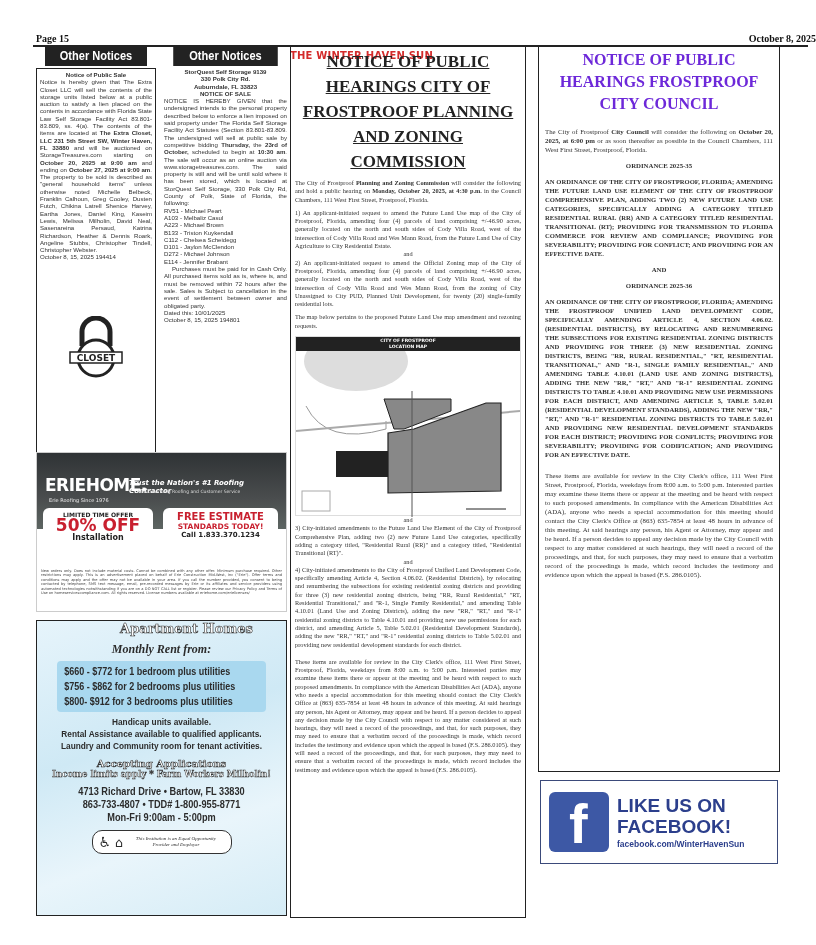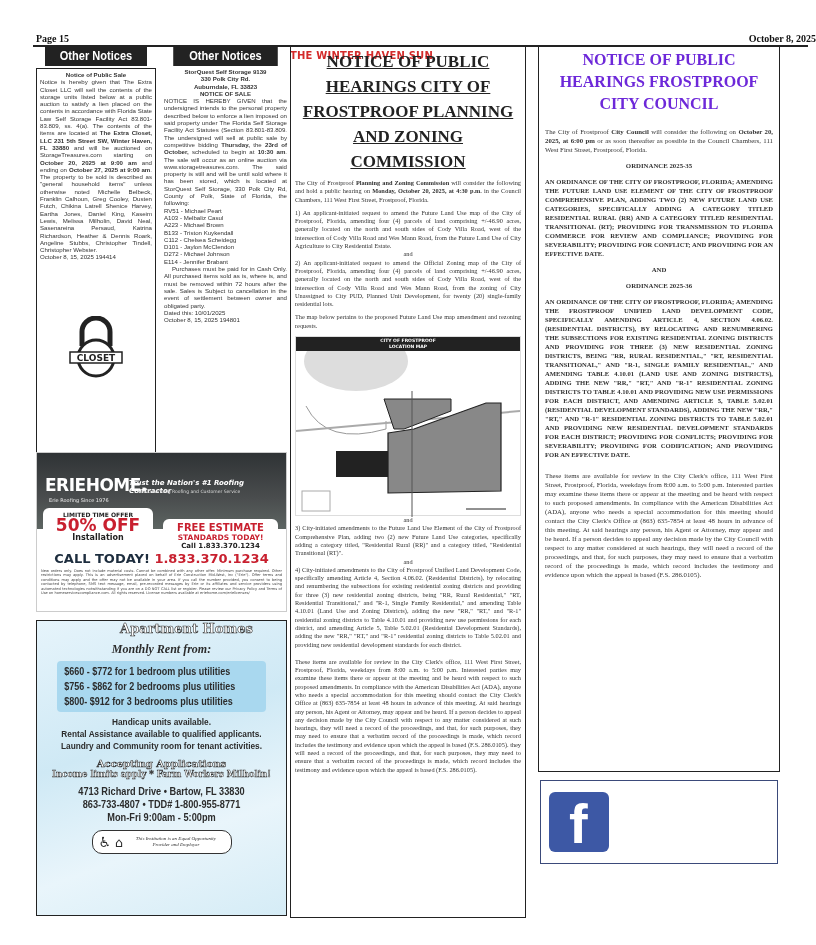--- a/index.html
+++ b/index.html
@@ -16,21 +16,21 @@
 .box2 .c{text-align:center;font-weight:bold;display:block}
 .lock{left:64px;top:316px;width:64px;height:62px}
 .erie{left:36px;top:452px;width:251px;height:160px;background:#fff;border:1px solid #ccc;overflow:hidden}
 .erie-top{height:76px;background:linear-gradient(180deg,#2f3335,#4a4d4e 60%,#5d6562);position:relative}
 .erie-logo{position:absolute;left:8px;top:22px;color:#fff;font:bold 17px "DejaVu Sans",sans-serif;letter-spacing:-.5px}
 .erie-logo span{font-weight:bold}
 .erie-since{position:absolute;left:12px;top:44px;color:#eee;font:5px "DejaVu Sans",sans-serif}
 .erie-trust{position:absolute;left:92px;top:26px;color:#fff;font:italic bold 7px "DejaVu Sans",sans-serif}
 .erie-award{position:absolute;left:100px;top:36px;color:#ddd;font:4.5px "DejaVu Sans",sans-serif}
 .erie-offer{position:absolute;left:6px;top:55px;width:110px;height:40px;background:#fff;border-radius:6px;text-align:center}
-.erie-est{position:absolute;left:126px;top:66px;width:115px;height:40px;background:#fff;border-radius:6px;text-align:center}
+.erie-est{position:absolute;left:126px;top:55px;width:115px;height:40px;background:#fff;border-radius:6px;text-align:center}
 .o1{font:bold 6px "DejaVu Sans",sans-serif;color:#222;margin-top:3px}
 .o2{font:bold 17px/15px "DejaVu Sans",sans-serif;color:#c8202f}
 .o3{font:bold 8px "DejaVu Sans",sans-serif;color:#222}
 .e1{font:bold 10px "DejaVu Sans",sans-serif;color:#c8202f;margin-top:3px}
 .e2{font:bold 7.5px "DejaVu Sans",sans-serif;color:#c8202f}
 .e3{font:bold 7px "DejaVu Sans",sans-serif;color:#222}
 .erie-call{position:absolute;left:0;right:0;top:98px;text-align:center;font:bold 13px "DejaVu Sans",sans-serif;color:#1d2d3e}
 .erie-call span{color:#c8202f}
 .erie-fine{position:absolute;left:4px;right:4px;top:116px;font:3.6px/4.4px "DejaVu Sans",sans-serif;color:#444;text-align:justify}
 .pines{left:36px;top:620px;width:251px;height:296px;border:1px solid #222;background:linear-gradient(160deg,#e6f4fb,#cfe9f5 40%,#e9f5fb 70%,#d5ecf6);text-align:center;color:#2c2c2c}
@@ -117,21 +117,20 @@
   <div class="erie-offer">
     <div class="o1">LIMITED TIME OFFER</div>
     <div class="o2">50% OFF</div>
     <div class="o3">Installation</div>
   </div>
   <div class="erie-est">
     <div class="e1">FREE ESTIMATE</div>
     <div class="e2">STANDARDS TODAY!</div>
     <div class="e3">Call 1.833.370.1234</div>
   </div>
-  <div class="erie-call"><span style="color:#1d2d3e">CALL TODAY!</span> <span>1.833.370.1234</span></div>
   <div class="erie-fine">New orders only. Does not include material costs. Cannot be combined with any other offer. Minimum purchase required. Other restrictions may apply. This is an advertisement placed on behalf of Erie Construction Mid-West, Inc ("Erie"). Offer terms and conditions may apply and the offer may not be available in your area. If you call the number provided, you consent to being contacted by telephone, SMS text message, email, pre-recorded messages by Erie or its affiliates and service providers using automated technologies notwithstanding if you are on a DO NOT CALL list or register. Please review our Privacy Policy and Terms of Use on homeservicescompliance.com. All rights reserved. License numbers available at eriehome.com/erielicenses/</div>
 </div>
 
 <div class="abs pines">
   <div class="p-sub">Apartment Homes</div>
   <div class="p-rent">Monthly Rent from:</div>
   <div class="p-band">
     <div>$660 - $772 for 1 bedroom plus utilities</div>
     <div>$756 - $862 for 2 bedrooms plus utilities</div>
     <div>$800- $912 for 3 bedrooms plus utilities</div>
@@ -192,13 +191,18 @@
   <p class="ord">AND</p>
   <p class="ord">ORDINANCE 2025-36</p>
   <p class="caps">AN ORDINANCE OF THE CITY OF FROSTPROOF, FLORIDA; AMENDING THE FROSTPROOF UNIFIED LAND DEVELOPMENT CODE, SPECIFICALLY AMENDING ARTICLE 4, SECTION 4.06.02. (RESIDENTIAL DISTRICTS), BY RELOCATING AND RENUMBERING THE SUBSECTIONS FOR EXISTING RESIDENTIAL ZONING DISTRICTS AND PROVIDING FOR THREE (3) NEW RESIDENTIAL ZONING DISTRICTS, BEING "RR, RURAL RESIDENTIAL," "RT, RESIDENTIAL TRANSITIONAL," AND "R-1, SINGLE FAMILY RESIDENTIAL," AND AMENDING TABLE 4.10.01 (LAND USE AND ZONING DISTRICTS), ADDING THE NEW "RR," "RT," AND "R-1" RESIDENTIAL ZONING DISTRICTS TO TABLE 4.10.01 AND PROVIDING NEW USE PERMISSIONS FOR EACH DISTRICT, AND AMENDING ARTICLE 5, TABLE 5.02.01 (RESIDENTIAL DEVELOPMENT STANDARDS), ADDING THE NEW "RR," "RT," AND "R-1" RESIDENTIAL ZONING DISTRICTS TO TABLE 5.02.01 AND PROVIDING NEW RESIDENTIAL DEVELOPMENT STANDARDS FOR EACH DISTRICT; PROVIDING FOR CONFLICTS; PROVIDING FOR SEVERABILITY; PROVIDING FOR CODIFICATION; AND PROVIDING FOR AN EFFECTIVE DATE.</p>
   <p style="margin-top:12px">These items are available for review in the City Clerk's office, 111 West First Street, Frostproof, Florida, weekdays from 8:00 a.m. to 5:00 p.m.  Interested parties may examine these items there or appear at the meeting and be heard with respect to such proposed amendments. In compliance with the American Disabilities Act (ADA), anyone who needs a special accommodation for this meeting should contact the City Clerk's Office at (863) 635-7854 at least 48 hours in advance of this meeting.  At said hearings any person, his Agent or Attorney, may appear and be heard. If a person decides to appeal any decision made by the City Council with respect to any matter considered at such hearings, they will need a record of the proceedings, and that, for such purposes, they may need to ensure that a verbatim record of the proceedings is made, which record includes the testimony and evidence upon which the appeal is based (F.S. 286.0105).</p>
 </div>
 
 <div class="abs fb">
   <div class="fb-logo">
       <span>f</span>
     </div>
+  <div class="fb-txt">
+    <div class="fb-t1">LIKE US ON</div>
+    <div class="fb-t1">FACEBOOK!</div>
+    <div class="fb-t2">facebook.com/WinterHavenSun</div>
+  </div>
 </div>
 
 </body></html>

